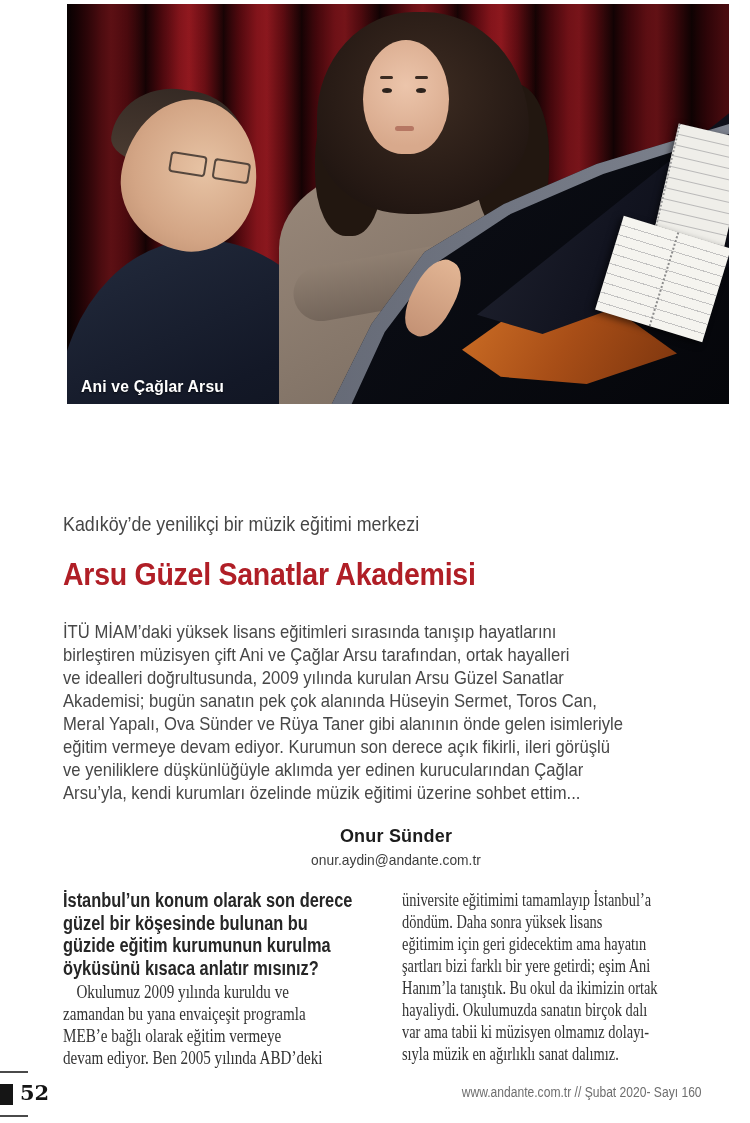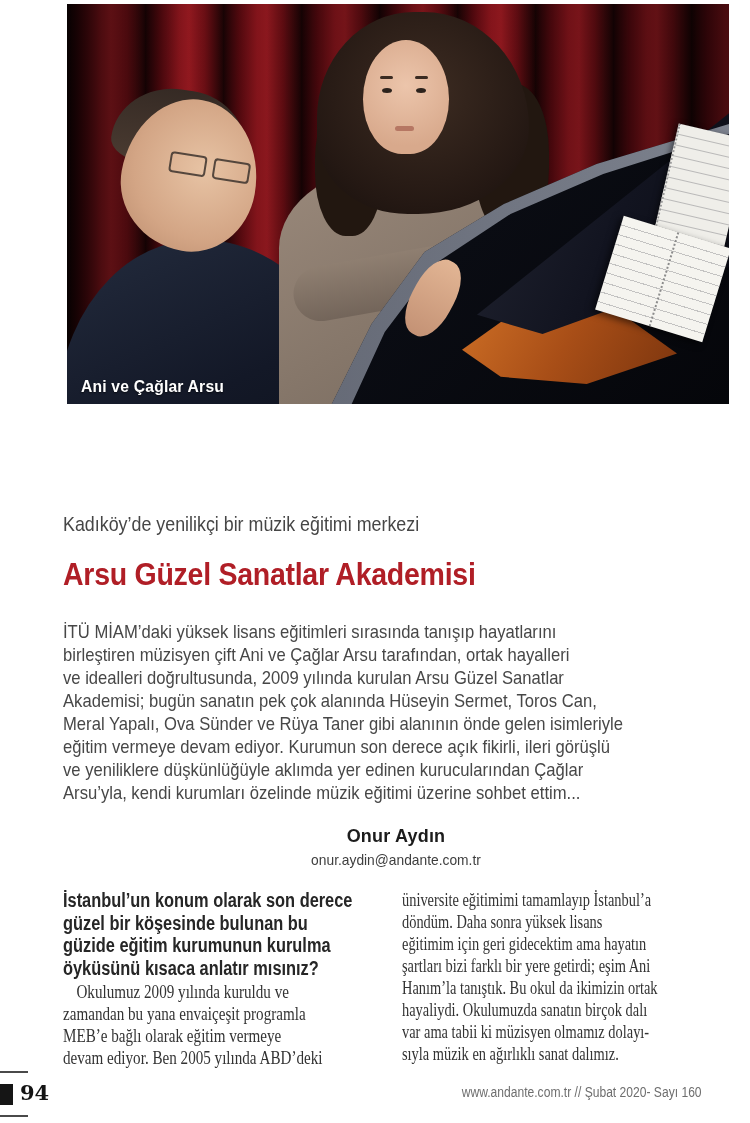--- a/index.html
+++ b/index.html
@@ -164,21 +164,21 @@
 <div class="intro">İTÜ MİAM’daki yüksek lisans eğitimleri sırasında tanışıp hayatlarını
 birleştiren müzisyen çift Ani ve Çağlar Arsu tarafından, ortak hayalleri
 ve idealleri doğrultusunda, 2009 yılında kurulan Arsu Güzel Sanatlar
 Akademisi; bugün sanatın pek çok alanında Hüseyin Sermet, Toros Can,
 Meral Yapalı, Ova Sünder ve Rüya Taner gibi alanının önde gelen isimleriyle
 eğitim vermeye devam ediyor. Kurumun son derece açık fikirli, ileri görüşlü
 ve yeniliklere düşkünlüğüyle aklımda yer edinen kurucularından Çağlar
 Arsu’yla, kendi kurumları özelinde müzik eğitimi üzerine sohbet ettim...</div>
 
 <div class="author">
-  <div class="author-name">Onur Aydın</div>
+  <div class="author-name">Onur Sünder</div>
   <a class="author-email" href="#">onur.aydin@andante.com.tr</a>
 </div>
 
 <div class="q-left">İstanbul’un konum olarak son derece
 güzel bir köşesinde bulunan bu
 güzide eğitim kurumunun kurulma
 öyküsünü kısaca anlatır mısınız?</div>
 <div class="a-left">Okulumuz 2009 yılında kuruldu ve
 zamandan bu yana envaiçeşit programla
 MEB’e bağlı olarak eğitim vermeye
@@ -187,15 +187,15 @@
 döndüm. Daha sonra yüksek lisans
 eğitimim için geri gidecektim ama hayatın
 şartları bizi farklı bir yere getirdi; eşim Ani
 Hanım’la tanıştık. Bu okul da ikimizin ortak
 hayaliydi. Okulumuzda sanatın birçok dalı
 var ama tabii ki müzisyen olmamız dolayı-
 sıyla müzik en ağırlıklı sanat dalımız.</div>
 
 <div class="rule rule-top"></div>
 <div class="page-square"></div>
-<div class="page-number">94</div>
+<div class="page-number">52</div>
 <div class="rule rule-bottom"></div>
 <a class="footer-right" href="#">www.andante.com.tr // Şubat 2020- Sayı 160</a>
 
 </body></html>

